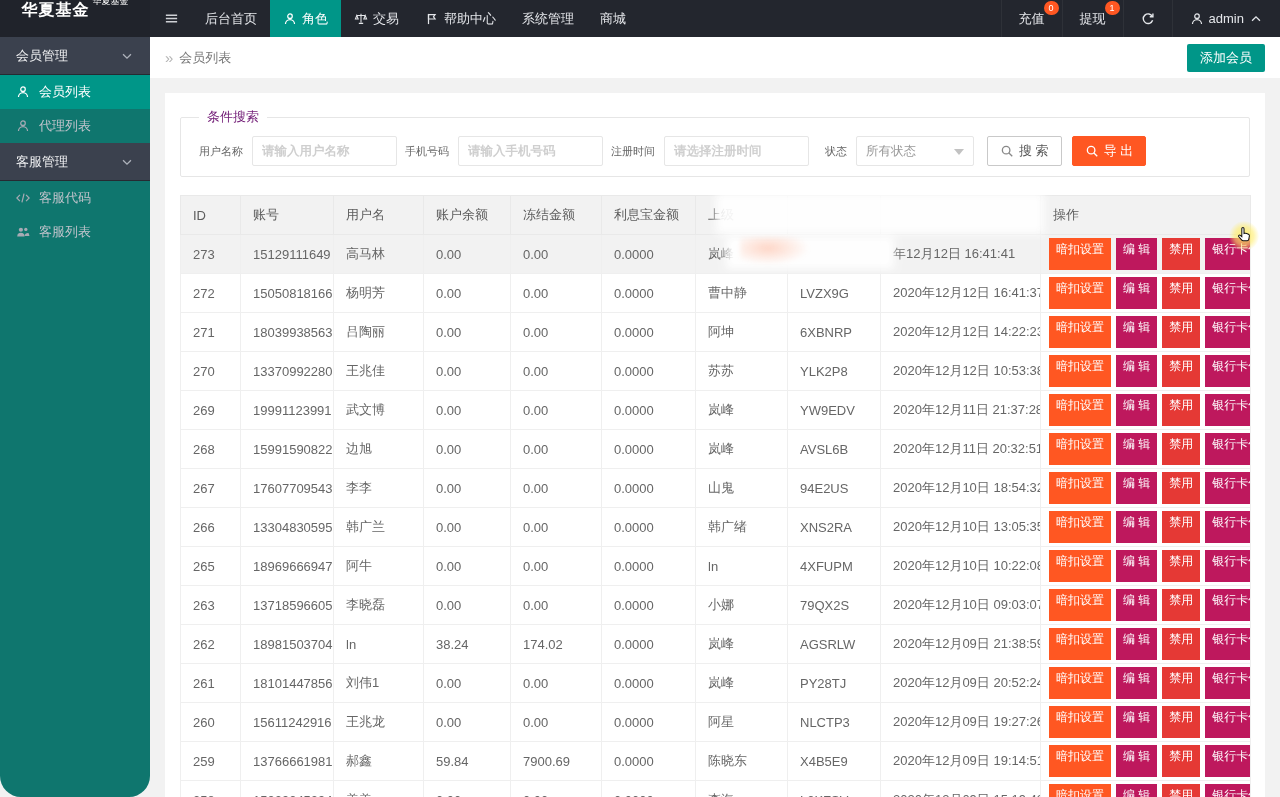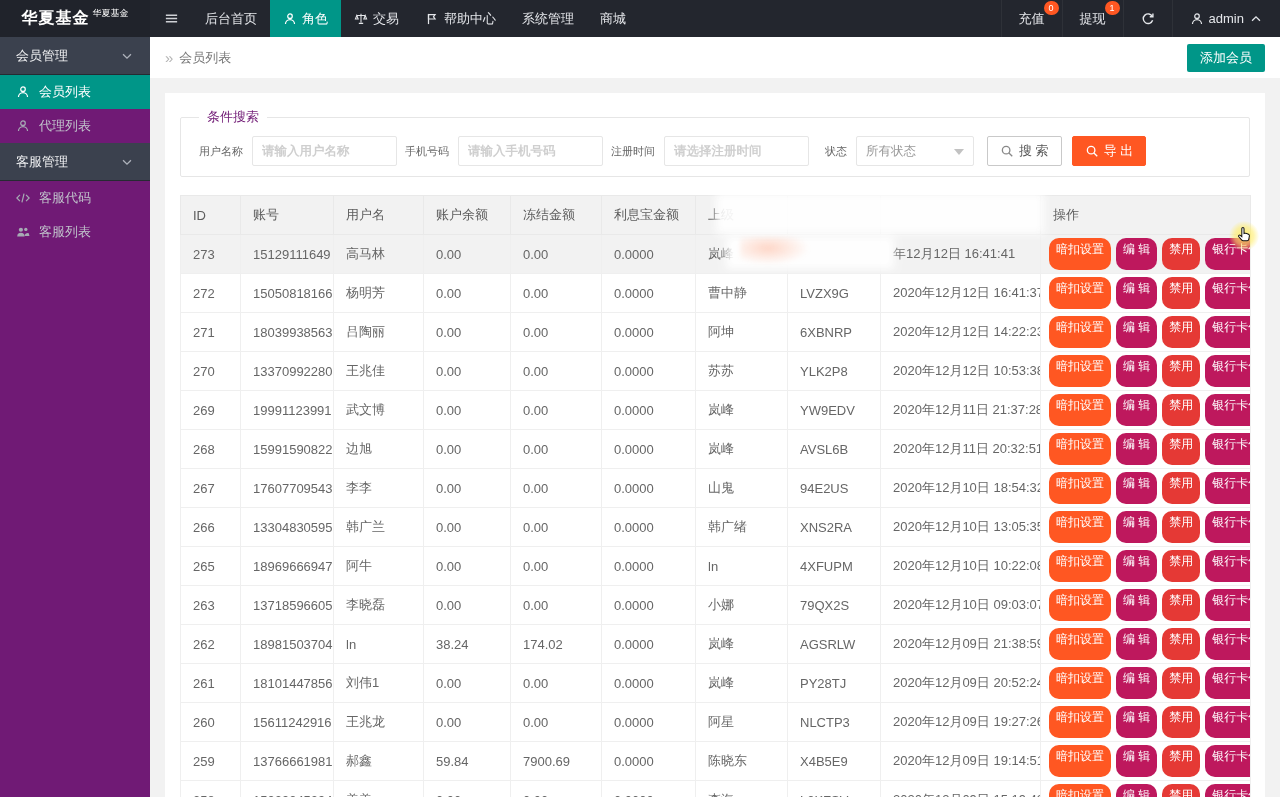--- a/index.html
+++ b/index.html
@@ -3,33 +3,33 @@
 <meta charset="utf-8">
 <style>
   html,body{margin:0;padding:0;}
   body{width:1280px;height:797px;position:relative;overflow:hidden;background:#f2f2f2;
        font-family:"Liberation Sans","DejaVu Sans",sans-serif;font-size:13px;color:#666;}
   .icon{display:inline-flex;align-items:center;justify-content:center;}
   .icon svg{width:14px;height:14px;display:block;}
 
   
   .navbar{position:absolute;left:0;top:0;width:1280px;height:37px;background:#23262e;display:flex;align-items:stretch;z-index:20;}
-  .logo{width:150px;background:#20232b;color:#fff;display:flex;align-items:center;justify-content:center;font-size:16px;font-weight:bold;letter-spacing:1px;cursor:pointer;}
+  .logo{width:150px;background:#20232b;color:#fff;display:flex;justify-content:center;font-size:16px;font-weight:bold;letter-spacing:1px;cursor:pointer;}
   .logo sup{font-size:9px;font-weight:normal;margin-left:3px;transform:translateY(-5px);letter-spacing:0;}
   .hamburger{width:42px;display:flex;align-items:center;justify-content:center;color:#cfd1d6;cursor:pointer;}
   .hamburger svg{width:15px;height:15px;}
   .nav-menu{display:flex;list-style:none;margin:0;padding:0;}
   .nav-item{display:flex;align-items:center;gap:5px;padding:0 13px;font-size:13px;color:#e4e6ea;cursor:pointer;}
   .nav-item.active{background:#009688;color:#fff;}
   .nav-right{margin-left:auto;display:flex;align-items:stretch;}
   .nav-right-item{display:flex;align-items:center;gap:5px;padding:0 17px;position:relative;font-size:13px;color:#e4e6ea;cursor:pointer;border-left:1px solid rgba(255,255,255,.05);}
   .badge{position:absolute;top:1px;right:3px;background:#ff5722;color:#fff;font-size:9px;line-height:1;padding:2.5px 4.5px;border-radius:9px;min-width:6px;text-align:center;}
 
   
-  .sidebar{position:absolute;left:0;top:37px;bottom:0;width:150px;background:#701a75;z-index:10;}
+  .sidebar{position:absolute;left:0;top:37px;bottom:0;width:150px;background:#0f766e;z-index:10;border-radius:21px;}
   .side-group-header{height:37px;display:flex;align-items:center;justify-content:space-between;padding:0 16px;background:#3b414e;color:#f0f1f3;font-size:13px;border-bottom:1px solid #262a32;cursor:pointer;}
   .side-group-header .icon{color:#aeb2bb;}
   .side-item{height:34px;display:flex;align-items:center;gap:9px;padding:0 16px;color:#c0c3cb;font-size:13px;cursor:pointer;}
   .side-item .icon{color:#a6aab4;}
   .side-item.active{background:#009688;color:#fff;}
   .side-item.active .icon{color:#fff;}
 
   
   .breadcrumb-bar{position:absolute;left:150px;top:37px;width:1130px;height:41px;background:#fff;display:flex;align-items:center;padding:0 15px;box-sizing:border-box;z-index:5;}
   .crumb-arrows{color:#b5b5b5;font-size:15px;margin-right:6px;}
@@ -50,21 +50,21 @@
   .btn-search{background:#fff;border:1px solid #c9c9c9;color:#555;margin-left:13px;}
   .btn-search .icon{color:#888;}
   .btn-export{background:#ff5722;border:1px solid #ff5722;color:#fff;margin-left:10px;}
 
   
   .table-wrap{position:relative;margin-top:18px;}
   table.grid{width:1070px;border-collapse:collapse;table-layout:fixed;}
   .grid th{background:#f2f2f2;color:#5c5c5c;font-weight:400;font-size:13px;text-align:left;height:38px;padding:0 0 0 12px;border:1px solid #e9e9e9;overflow:hidden;white-space:nowrap;}
   .grid td{height:38px;padding:0 0 0 12px;font-size:13px;color:#666;border:1px solid #efefef;overflow:hidden;white-space:nowrap;}
   .grid tr.hl td{background:#f2f2f2;}
-  .act{display:inline-block;height:30px;line-height:21px;padding:1px 7px;border-radius:10px;color:#fff;font-size:12px;margin-right:5px;cursor:pointer;white-space:nowrap;}
+  .act{display:inline-block;height:30px;line-height:21px;padding:1px 7px;border-radius:0;color:#fff;font-size:12px;margin-right:5px;cursor:pointer;white-space:nowrap;}
   .act.orange{background:#ff5722;}
   .act.teal{background:#be185d;}
   .act.red{background:#e53935;}
 
   
   .blur-header{position:absolute;left:536px;top:-2px;width:328px;height:41px;background:#fff;opacity:.93;filter:blur(4px);z-index:6;pointer-events:none;}
   .blur-row{position:absolute;left:546px;top:41px;width:168px;height:33px;background:#fff;opacity:.96;filter:blur(4px);z-index:6;pointer-events:none;}
   .blur-pink{position:absolute;left:560px;top:42px;width:70px;height:28px;background:radial-gradient(ellipse at 40% 40%,rgba(255,150,110,.38),rgba(255,150,110,0) 70%);filter:blur(2px);z-index:7;pointer-events:none;}
 
   

